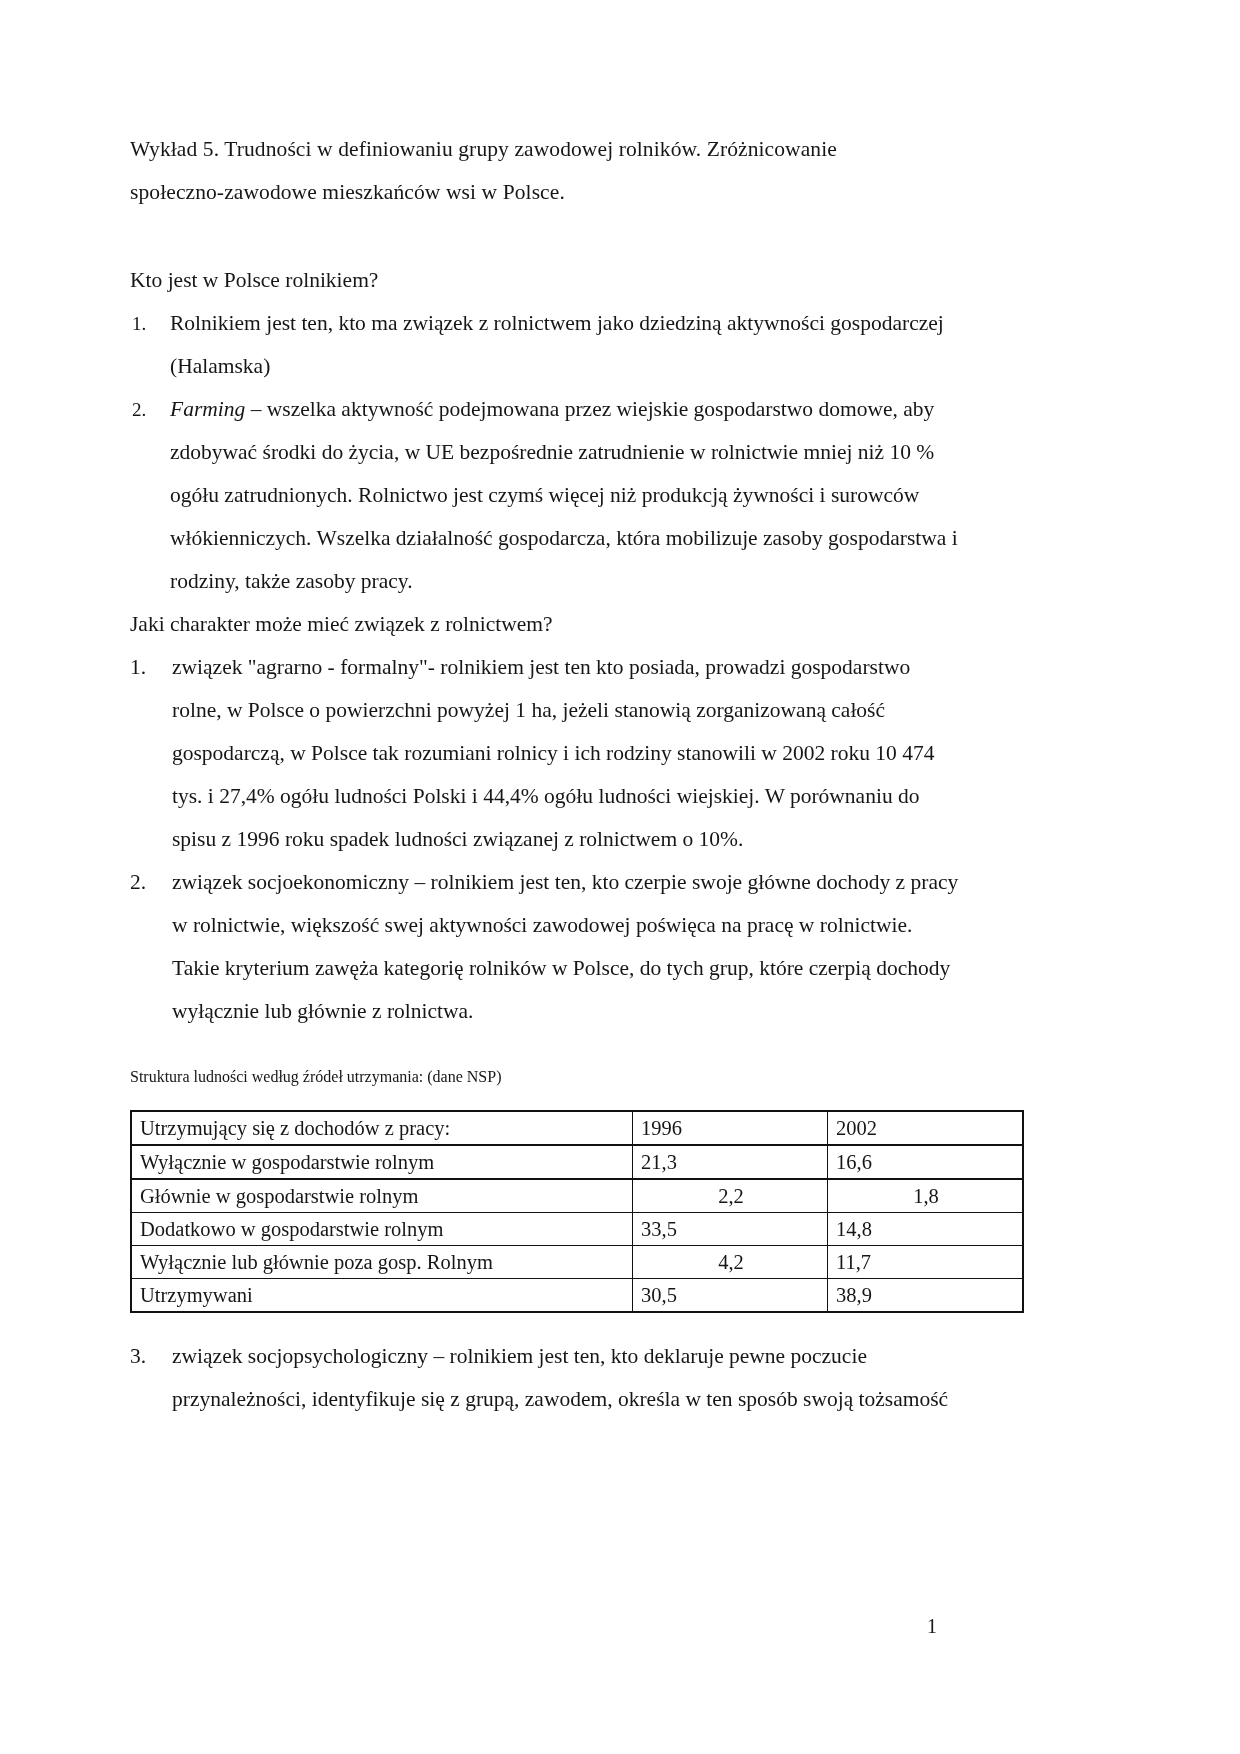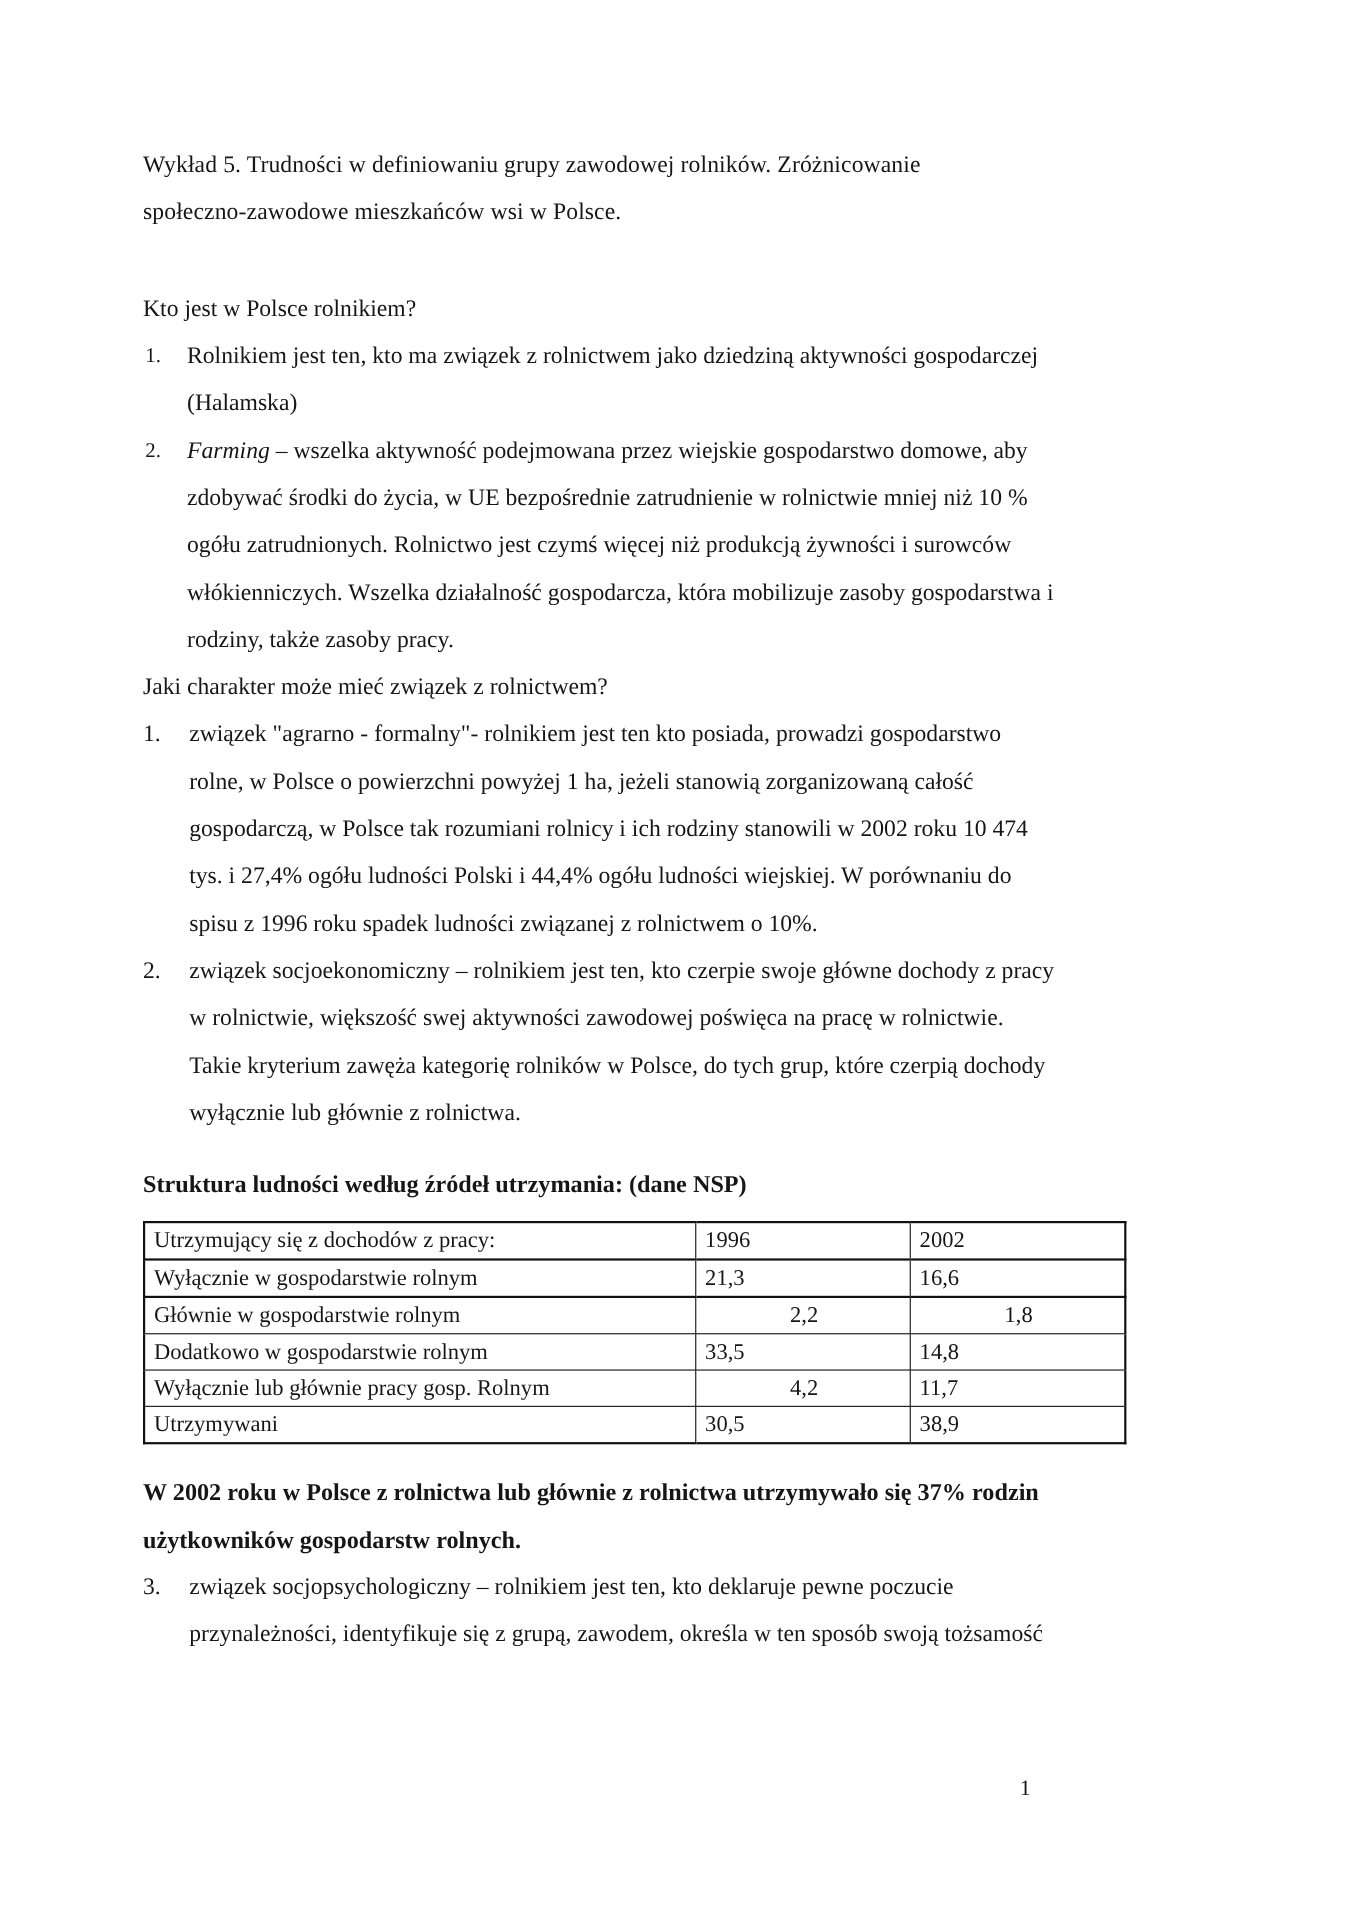--- a/index.html
+++ b/index.html
@@ -61,24 +61,23 @@
   }
   ol.list.wide > li { padding-left: 42px; }
   ol.list.wide > li > .marker {
     left: 0px;
     font-size: 21.5px;
   }
   .li-text { display: block; }
   .it { font-style: italic; }
 
   .para {
-    font-size: 22px;
-    line-height: 43px;
-    margin: 0;
-    font-weight: bold;
+    font-size: 16px;
+    line-height: 43px;
+    margin: 0;
   }
 
   table.data {
     border-collapse: collapse;
     width: 846px;
     margin: 0;
     table-layout: fixed;
     padding-left: 34px;
   }
   table.data td {
@@ -167,35 +166,34 @@
         <td class="c-label edge-l">Głównie w gospodarstwie rolnym</td>
         <td class="c-num">2,2</td>
         <td class="c-num edge-r">1,8</td>
       </tr>
       <tr>
         <td class="c-label edge-l">Dodatkowo w gospodarstwie rolnym</td>
         <td class="c-val">33,5</td>
         <td class="c-val edge-r">14,8</td>
       </tr>
       <tr>
-        <td class="c-label edge-l">Wyłącznie lub głównie pracy gosp. Rolnym</td>
+        <td class="c-label edge-l">Wyłącznie lub głównie poza gosp. Rolnym</td>
         <td class="c-num">4,2</td>
         <td class="c-val edge-r">11,7</td>
       </tr>
       <tr class="outer-bottom">
         <td class="c-label edge-l">Utrzymywani</td>
         <td class="c-val">30,5</td>
         <td class="c-val edge-r">38,9</td>
       </tr>
     </tbody>
   </table>
 
   <div class="gap-md"></div>
 
-  <p class="para">W 2002 roku w Polsce z rolnictwa lub głównie z rolnictwa utrzymywało się 37% rodzin użytkowników gospodarstw rolnych.</p>
 
   <ol class="list wide">
     <li>
       <span class="marker">3.</span>
       <span class="li-text">związek socjopsychologiczny – rolnikiem jest ten, kto deklaruje pewne poczucie przynależności, identyfikuje się z grupą, zawodem, określa w ten sposób swoją tożsamość</span>
     </li>
   </ol>
 
   <div class="page-number">1</div>
 

